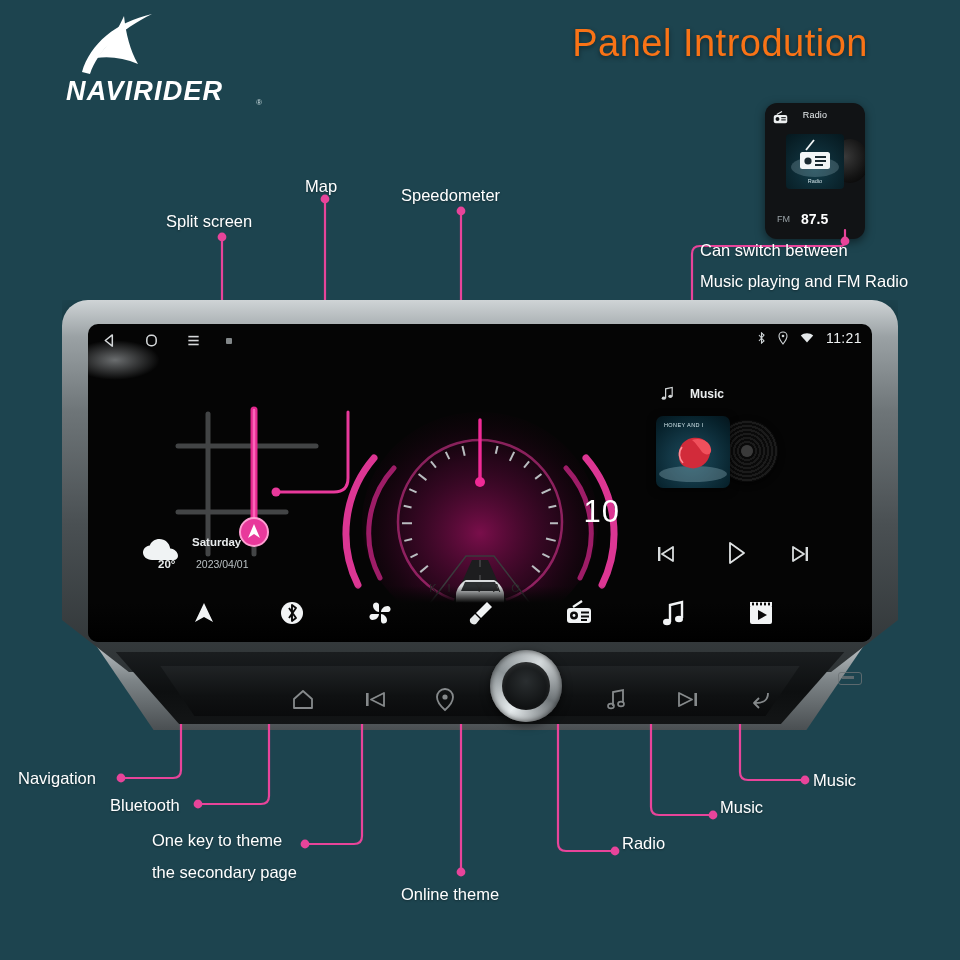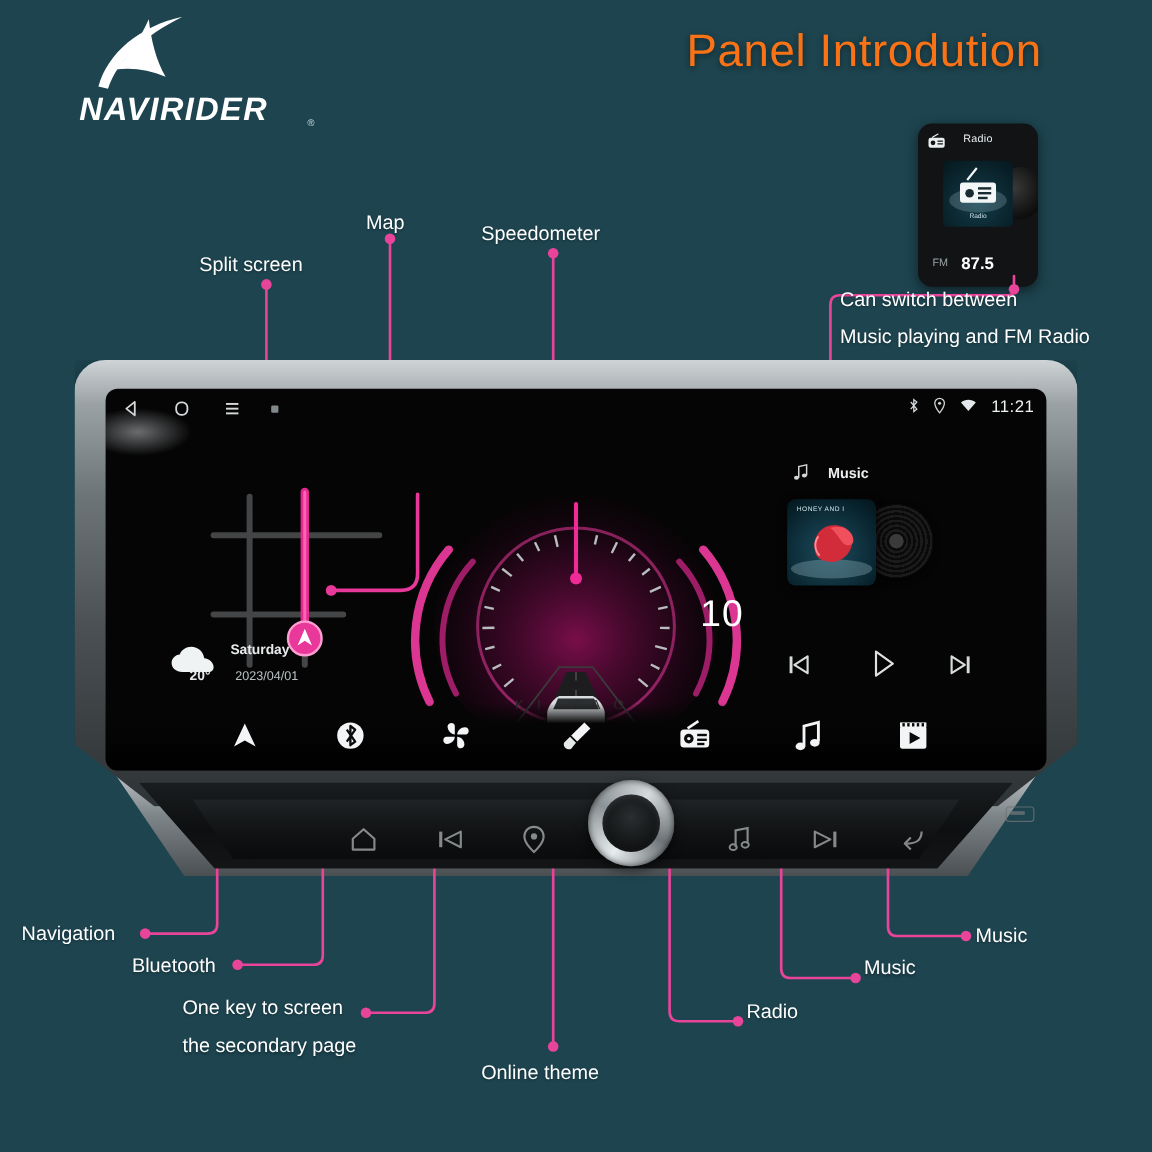--- a/index.html
+++ b/index.html
@@ -255,21 +255,21 @@
     </g>
   </svg>
 
   <div class="lbl" style="left:166px;top:212px;text-align:center;">Split screen</div>
   <div class="lbl" style="left:305px;top:177px;">Map</div>
   <div class="lbl" style="left:401px;top:186px;">Speedometer</div>
   <div class="lbl" style="left:700px;top:241px;">Can switch between</div>
   <div class="lbl" style="left:700px;top:272px;">Music playing and FM Radio</div>
   <div class="lbl" style="left:18px;top:769px;">Navigation</div>
   <div class="lbl" style="left:110px;top:796px;">Bluetooth</div>
-  <div class="lbl" style="left:152px;top:831px;">One key to screen</div>
+  <div class="lbl" style="left:152px;top:831px;">One key to theme</div>
   <div class="lbl" style="left:152px;top:863px;">the secondary page</div>
   <div class="lbl" style="left:401px;top:885px;">Online theme</div>
   <div class="lbl" style="left:622px;top:834px;">Radio</div>
   <div class="lbl" style="left:720px;top:798px;">Music</div>
   <div class="lbl" style="left:813px;top:771px;">Music</div>
 
   <div class="unit">
     <div class="unit-lower-rim"></div>
     <div class="unit-shell"></div>
 

